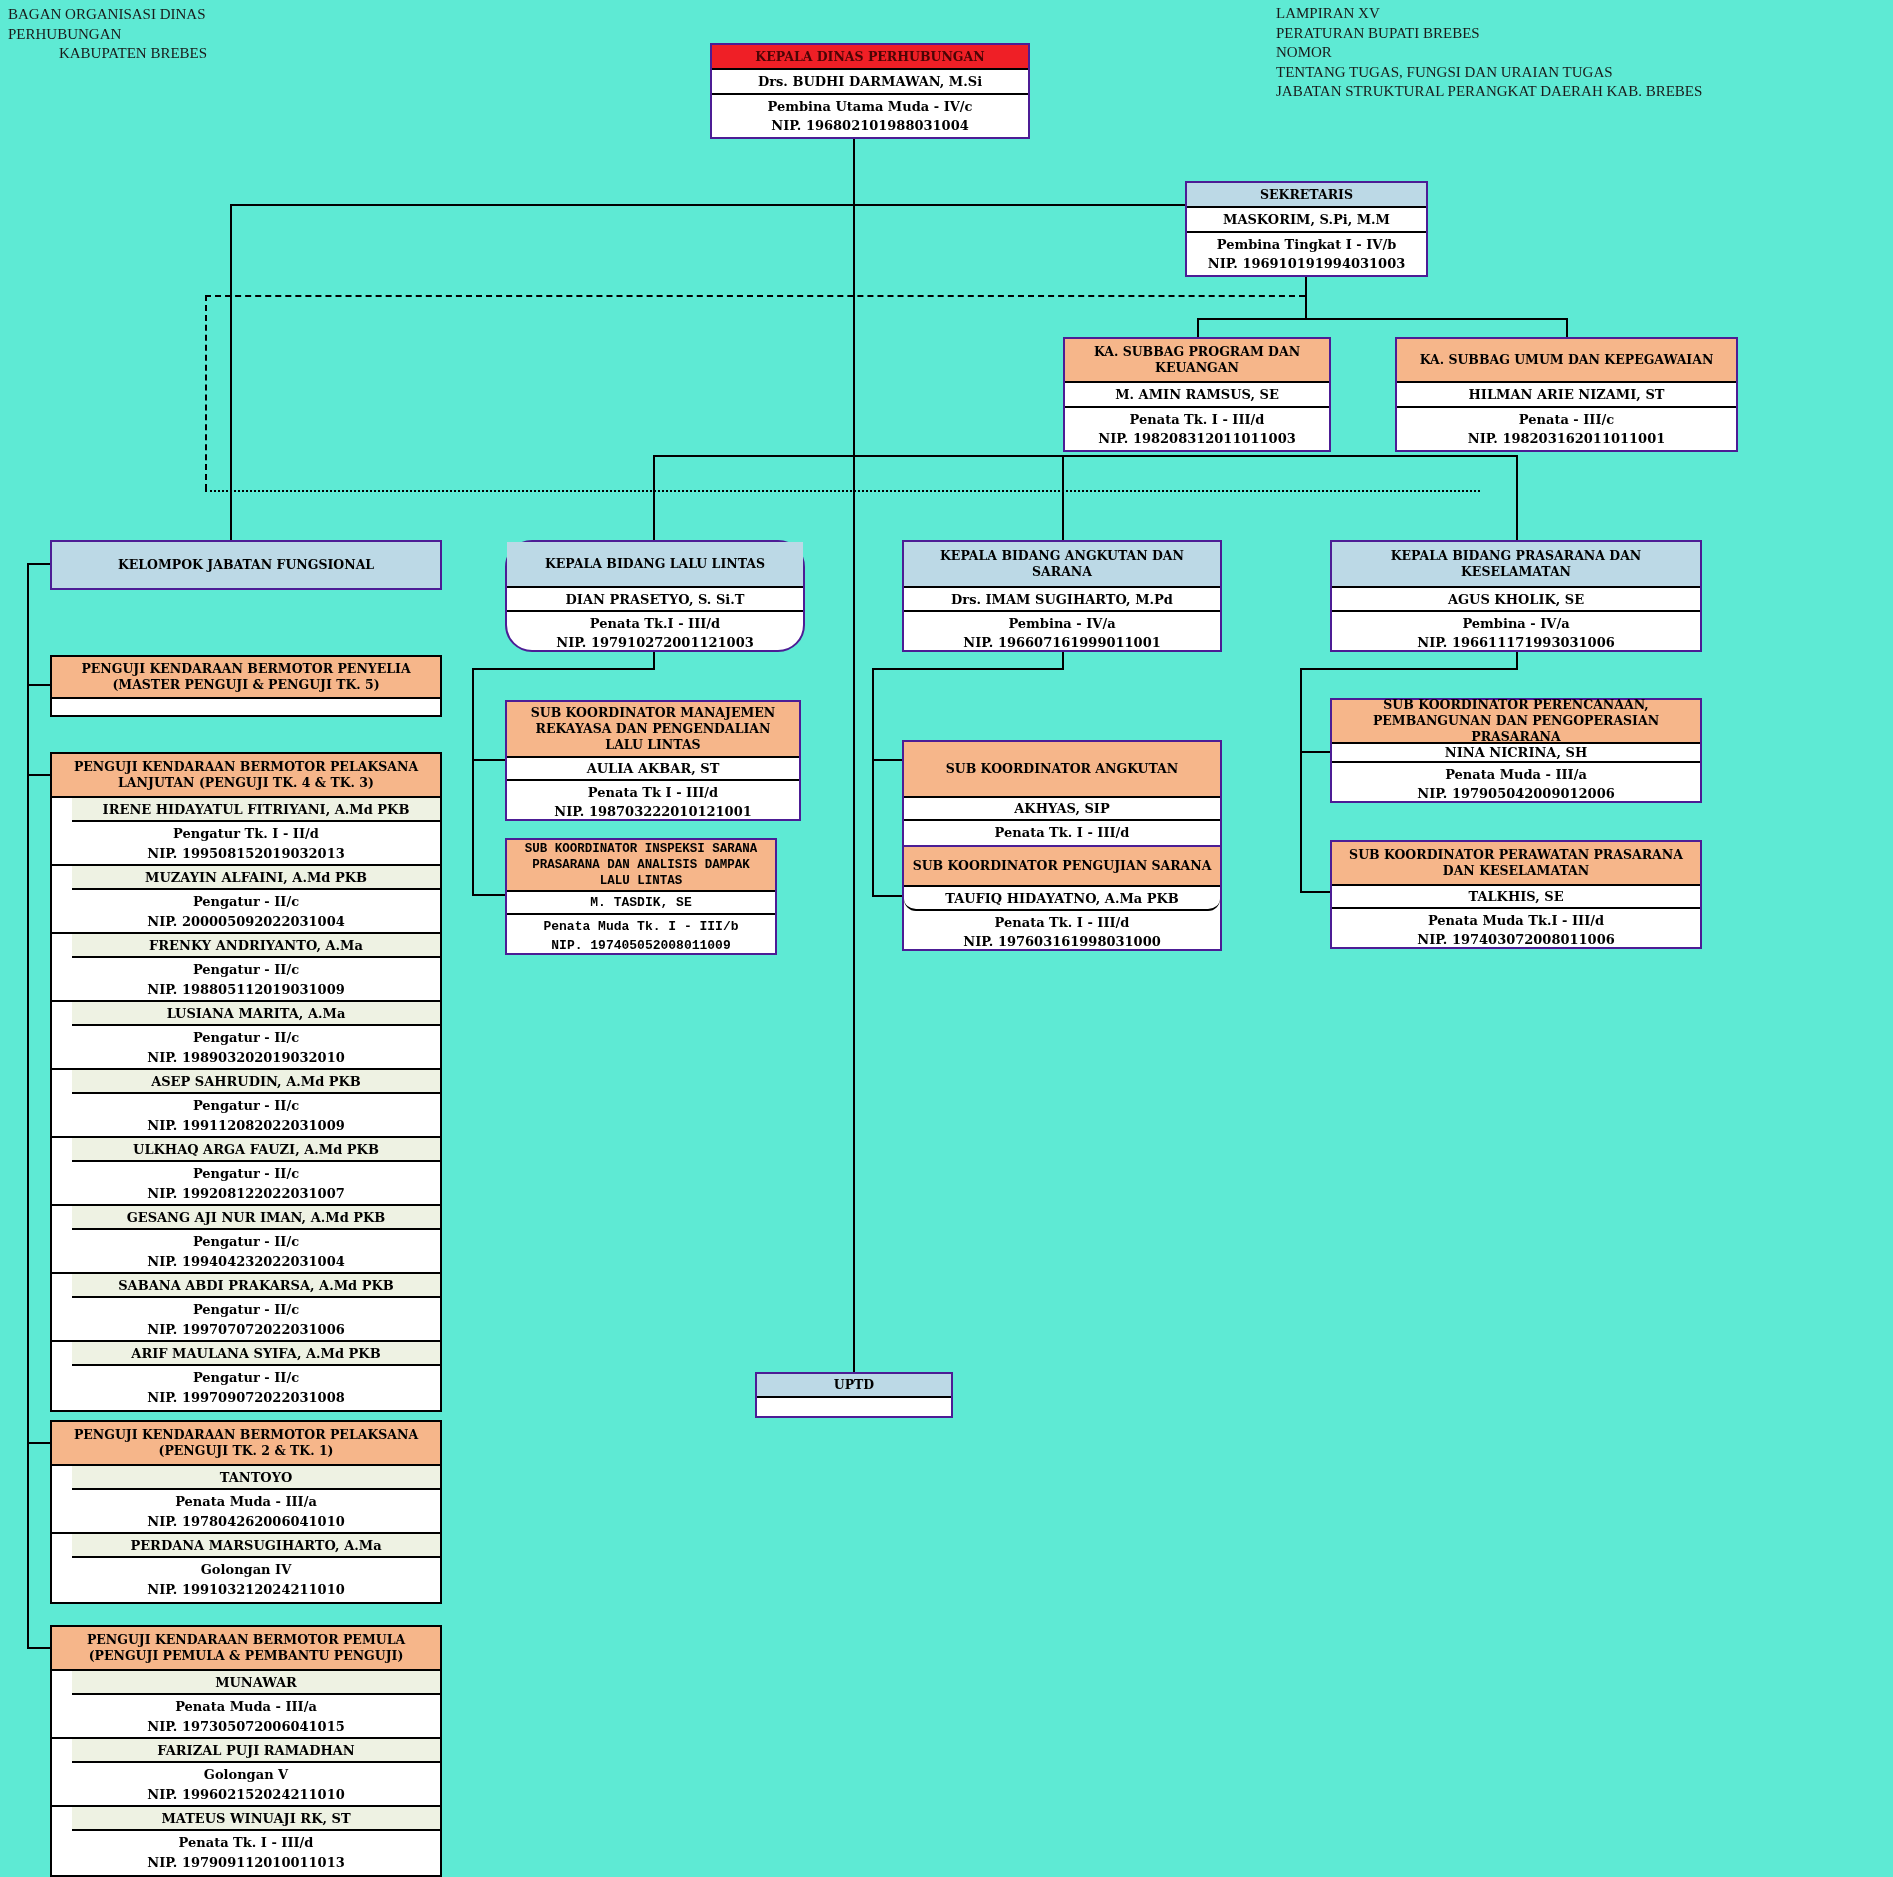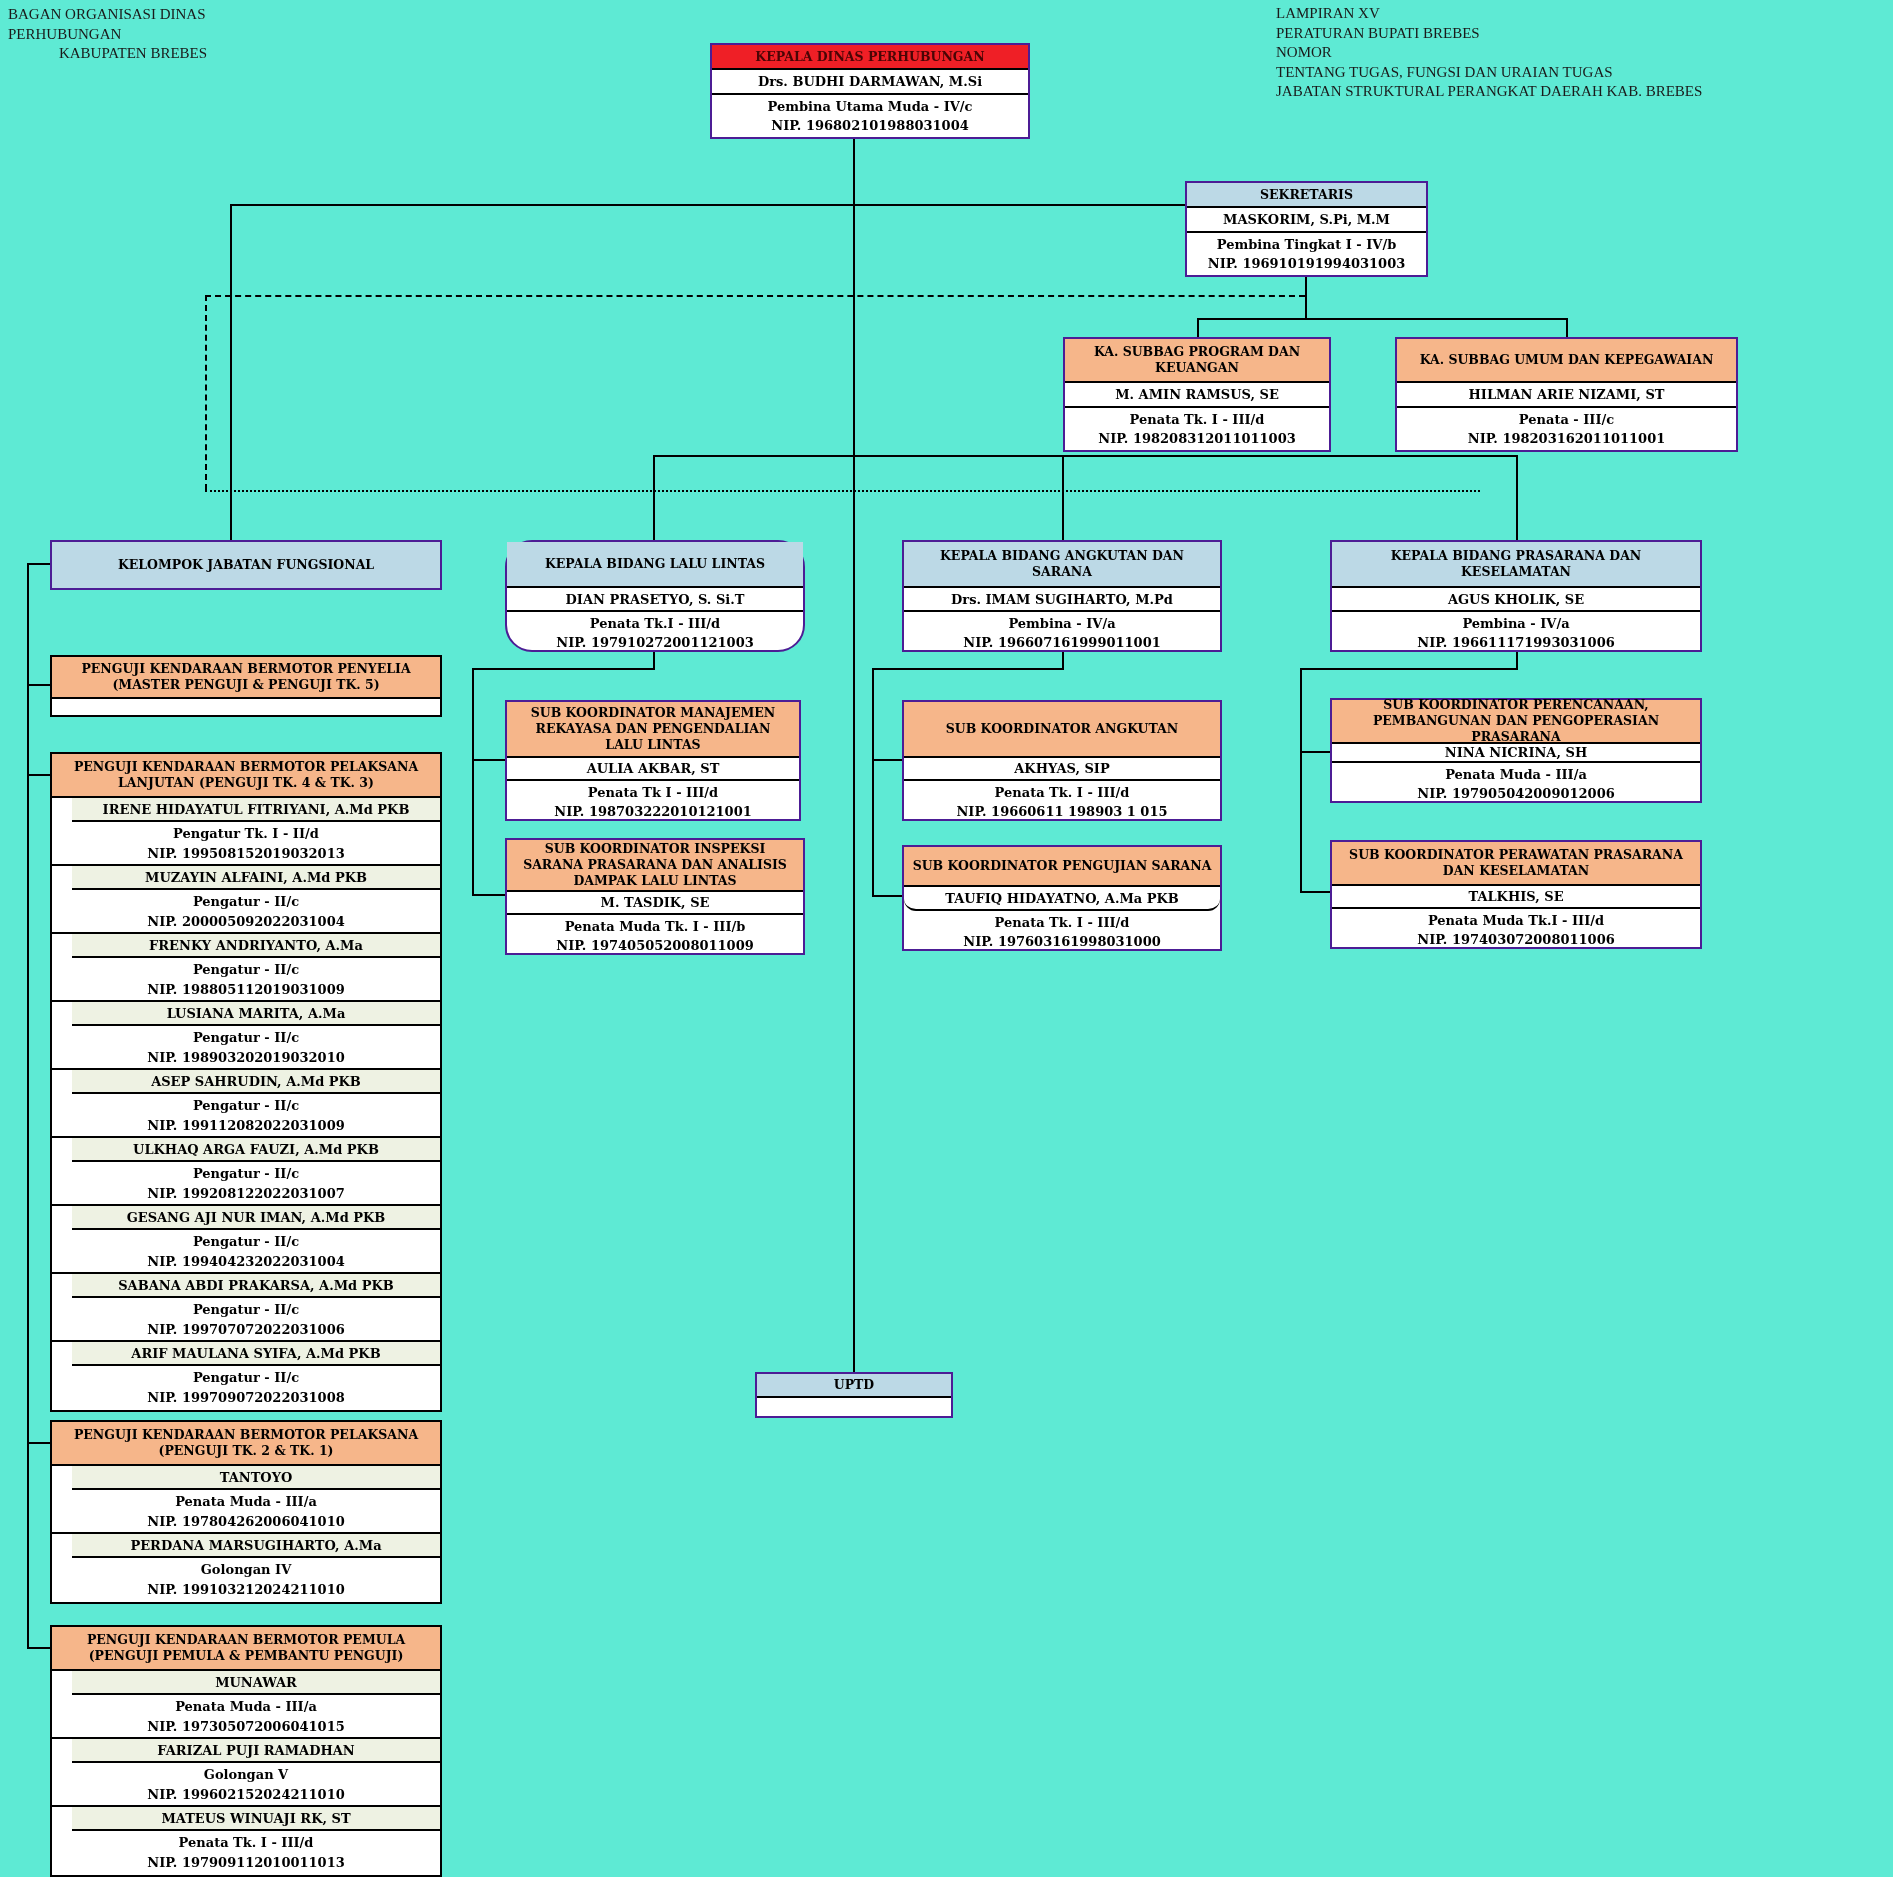--- a/index.html
+++ b/index.html
@@ -168,30 +168,30 @@
 
   <div class="orgbox" style="left:505px; top:700px; width:296px;">
     <div class="hdr orange" style="height:56px;">SUB KOORDINATOR MANAJEMEN REKAYASA DAN PENGENDALIAN LALU LINTAS</div>
     <div class="name" style="height:23px;">AULIA AKBAR, ST</div>
     <div class="detail" style="height:38px;">
       <div>Penata Tk I - III/d</div>
       <div>NIP. 198703222010121001</div>
     </div>
   </div>
 
-  <div class="orgbox" style="left:505px; top:838px; width:300px;">
+  <div class="orgbox" style="left:505px; top:838px; width:272px;font-family:Liberation Mono, monospace;">
     <div class="hdr orange" style="height:52px;">SUB KOORDINATOR INSPEKSI SARANA PRASARANA DAN ANALISIS DAMPAK LALU LINTAS</div>
     <div class="name" style="height:23px;">M. TASDIK, SE</div>
     <div class="detail" style="height:38px;">
       <div>Penata Muda Tk. I - III/b</div>
       <div>NIP. 197405052008011009</div>
     </div>
   </div>
 
-  <div class="orgbox" style="left:902px; top:700px; width:320px;">
+  <div class="orgbox" style="left:902px; top:740px; width:320px;">
     <div class="hdr orange" style="height:56px;">SUB KOORDINATOR ANGKUTAN</div>
     <div class="name" style="height:23px;">AKHYAS, SIP</div>
     <div class="detail" style="height:38px;">
       <div>Penata Tk. I - III/d</div>
       <div>NIP. 19660611 198903 1 015</div>
     </div>
   </div>
 
   <div class="orgbox" style="left:902px; top:845px; width:320px;">
     <div class="hdr orange" style="height:40px;">SUB KOORDINATOR PENGUJIAN SARANA</div>

